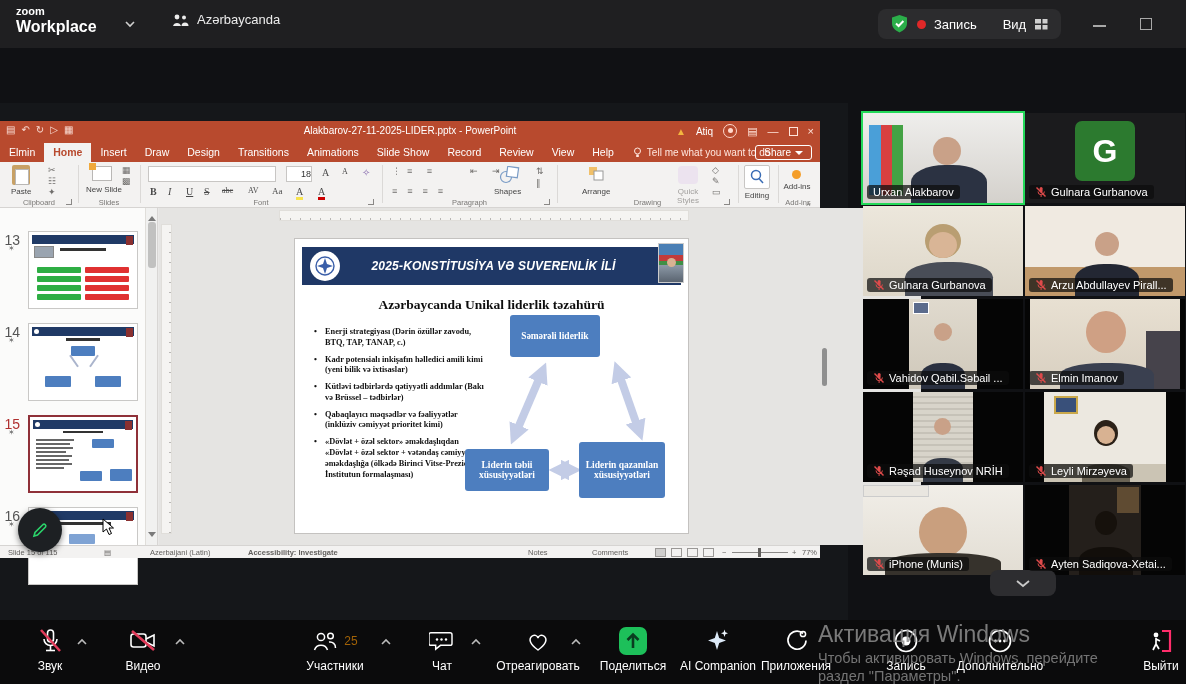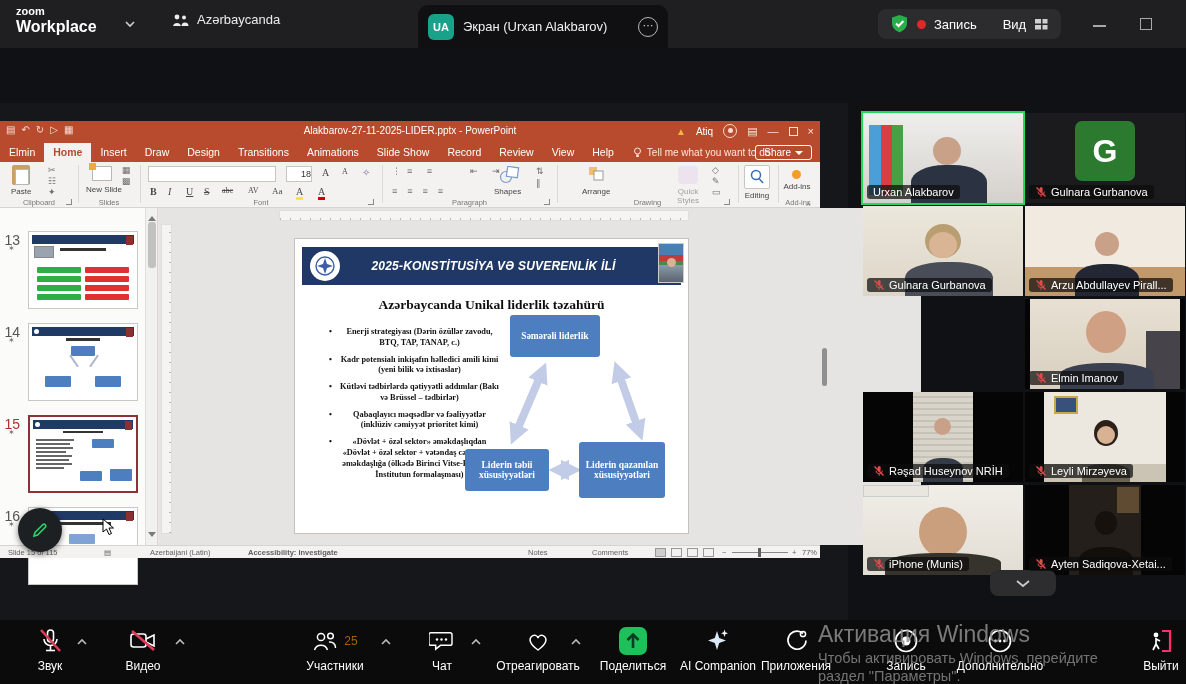--- a/index.html
+++ b/index.html
@@ -96,21 +96,21 @@
           background-image:repeating-linear-gradient(0deg,#b9b7b5 0 1px,transparent 1px 10px);background-size:4px 100%;background-position:7px 0;background-repeat:no-repeat;}
   .slide{position:absolute;left:136px;top:31px;width:393px;height:294px;background:#fff;box-shadow:0 0 0 1px #c4c2c0;}
   .s-head{position:absolute;left:7px;top:8px;right:7px;height:38px;background:#1f3866;}
   .s-emblem{position:absolute;left:8px;top:4px;width:30px;height:30px;border-radius:50%;background:#fff;display:flex;align-items:center;justify-content:center;}
   .s-head-title{position:absolute;left:44px;right:40px;top:0;bottom:0;display:flex;align-items:center;justify-content:center;
                 color:#fff;font-size:12px;font-style:italic;font-weight:bold;letter-spacing:.2px;white-space:nowrap;}
   .s-photo{position:absolute;right:-3px;top:-4px;width:26px;height:40px;background:linear-gradient(180deg,#4a7fb5 0 30%,#c23b3b 30% 45%,#3f8f46 45% 55%,#8d9aa8 55%,#5a6470 100%);border:1px solid #ccc;}
   .s-photo::after{content:"";position:absolute;left:8px;top:14px;width:9px;height:9px;border-radius:50%;background:#d8b292;}
   .s-title{position:absolute;left:0;right:0;top:58px;text-align:center;font-family:"Liberation Serif",serif;
            font-weight:bold;font-size:13.5px;color:#0d0d0d;}
-  .s-bullets{position:absolute;left:32px;top:88px;width:172px;text-align:center;}
+  .s-bullets{position:absolute;left:17px;top:88px;width:172px;}
   .s-bullets div{position:relative;padding-left:13px;font-family:"Liberation Serif",serif;font-weight:bold;
                  font-size:8.3px;line-height:1.3;color:#111;margin-bottom:6px;}
   .s-bullets div::before{content:"\2022";position:absolute;left:2px;top:0;}
   .dbox{position:absolute;background:#4d7ebf;border-radius:3px;color:#fff;font-family:"Liberation Serif",serif;
         font-weight:bold;font-size:9.5px;display:flex;align-items:center;justify-content:center;text-align:center;padding:2px;}
   .diag-arrows{position:absolute;left:0;top:0;}
   .ppt-status{position:absolute;left:0;top:424px;width:820px;height:13px;background:#f3f2f1;border-top:1px solid #d6d4d2;
               font-size:7.5px;color:#605e5c;}
   .st{position:absolute;top:2px;white-space:nowrap;}
   .viewbox{position:absolute;top:2px;width:11px;height:9px;border:1px solid #9a9896;}
@@ -159,25 +159,20 @@
         <polyline points="2,2 6,6 10,2" class="chev"></polyline>
       </svg>
     <div class="conf-tab">
       <svg width="17" height="14">
         <circle cx="5" cy="4" r="2.4" fill="#ececec"></circle>
           <path d="M1 13 a4.2 4.2 0 0 1 8 0 Z" fill="#ececec"></path>
         <circle cx="12" cy="4.5" r="2" fill="#ececec"></circle>
           <path d="M9.5 13 a3.4 3.4 0 0 1 7 0 Z" fill="#ececec"></path>
       </svg>
       <span>Azərbaycanda</span>
-    </div>
-    <div class="screen-tab">
-      <div class="ua-av">UA</div>
-      <span class="lbl">Экран (Urxan Alakbarov)</span>
-      <div class="dots-btn"></div>
     </div>
     <div class="status-pill">
       <svg width="19" height="20">
         <path d="M9.5 1 L17 3.6 V9 c0 4.6 -3 7.4 -7.5 9.4 C5 16.4 2 13.6 2 9 V3.6 Z" fill="#2bae4a"></path>
         <polyline points="6,9.5 8.6,12 13.4,7" fill="none" stroke="#fff" stroke-width="2"></polyline>
       </svg>
       <span class="rec-dot"></span>
       <span>Запись</span>
       <span style="width:10px"></span>
       <span>Вид</span>
@@ -509,20 +504,36 @@
       <svg width="12" height="12">
           <rect x="4.6" y="1" width="3" height="5.5" rx="1.5" fill="#e04b4b"></rect>
           <path d="M3 5.5 a3.2 3.2 0 0 0 6.4 0" fill="none" stroke="#e04b4b" stroke-width="1"></path>
           <line x1="6.1" y1="9" x2="6.1" y2="11" stroke="#e04b4b" stroke-width="1"></line>
           <line x1="1.5" y1="1.5" x2="10.5" y2="10.5" stroke="#e04b4b" stroke-width="1.4"></line>
         </svg>
       <span>Arzu Abdullayev Pirall...</span>
     </div>
   </div>
 
+  <div class="tile" style="left:863px;top:299px">
+    <div class="vid" style="left:46px;width:68px;background:linear-gradient(180deg,#e0dace,#cfc8ba)">
+      <div style="position:absolute;left:4px;top:3px;width:16px;height:12px;background:#5b6b8c;border:1px solid #fff"></div>
+      <div class="p-head" style="left:25px;top:24px;width:18px;height:18px;background:#c9a188"></div>
+      <div class="p-bod" style="left:12px;width:44px;height:26px;background:#2a3040"></div>
+    </div>
+    <div class="nlabel">
+      <svg width="12" height="12">
+          <rect x="4.6" y="1" width="3" height="5.5" rx="1.5" fill="#e04b4b"></rect>
+          <path d="M3 5.5 a3.2 3.2 0 0 0 6.4 0" fill="none" stroke="#e04b4b" stroke-width="1"></path>
+          <line x1="6.1" y1="9" x2="6.1" y2="11" stroke="#e04b4b" stroke-width="1"></line>
+          <line x1="1.5" y1="1.5" x2="10.5" y2="10.5" stroke="#e04b4b" stroke-width="1.4"></line>
+        </svg>
+      <span>Vahidov Qabil.Səbail ...</span>
+    </div>
+  </div>
   <div class="tile" style="left:863px;top:392px">
     <div class="vid" style="left:50px;width:60px;background:repeating-linear-gradient(180deg,#d8d4ca 0 4px,#c6c2b8 4px 6px) ,#d8d4ca">
       <div class="p-head" style="left:21px;top:26px;width:17px;height:17px;background:#c9a188"></div>
       <div class="p-bod" style="left:10px;width:40px;height:24px;background:#343a46"></div>
     </div>
     <div class="nlabel">
       <svg width="12" height="12">
           <rect x="4.6" y="1" width="3" height="5.5" rx="1.5" fill="#e04b4b"></rect>
           <path d="M3 5.5 a3.2 3.2 0 0 0 6.4 0" fill="none" stroke="#e04b4b" stroke-width="1"></path>
           <line x1="6.1" y1="9" x2="6.1" y2="11" stroke="#e04b4b" stroke-width="1"></line>

